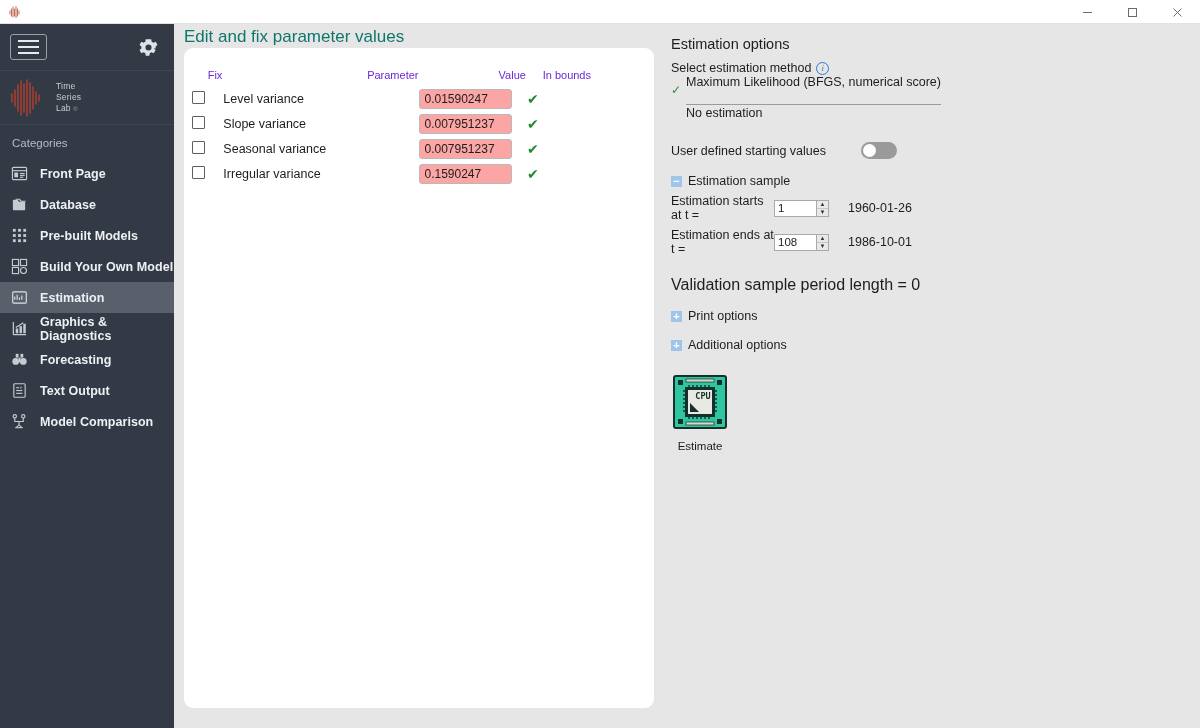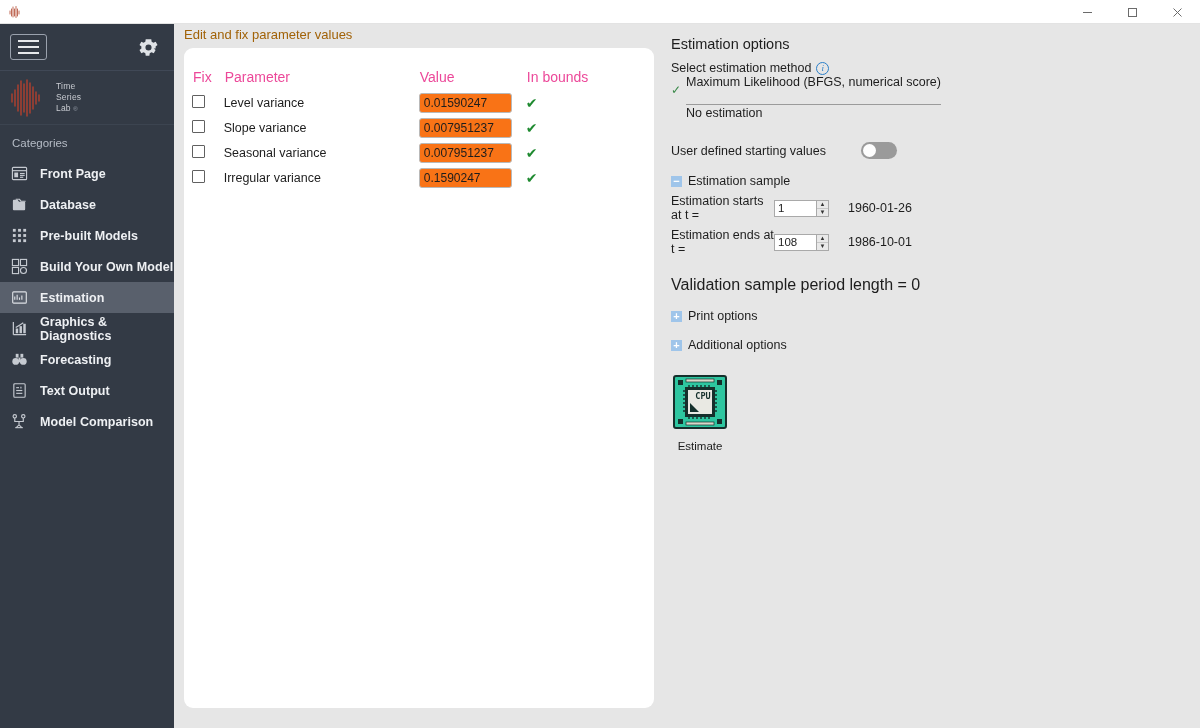--- a/index.html
+++ b/index.html
@@ -110,59 +110,59 @@
   .nav-item.active { background: #59606c; }
 
   
   #main {
     flex: 1;
     background: #e6e6e6;
     position: relative;
   }
   #panel-title {
     position: absolute; left: 10px; top: 3px;
-    font-size: 13px; color: #a16207;
+    font-size: 17px; color: #0f766e;
   }
   #card {
     position: absolute;
     left: 10px; top: 24px;
     width: 470px; height: 660px;
     background: #ffffff;
     border-radius: 9px;
   }
   table.params {
     border-collapse: collapse;
     margin: 20px 0 0 8px;
     width: 400px;
   }
   table.params th {
-    font-size: 14px;
-    color: #ec4899;
+    font-size: 11px;
+    color: #6d28d9;
     font-weight: normal;
-    text-align: left;
+    text-align: right;
     padding-bottom: 8px;
   }
   table.params th.c-fix { width: 34px; }
   table.params th.c-par { width: 222px; }
   table.params th.c-val { width: 110px; }
   table.params th.c-bnd { width: 70px; }
   table.params td { padding: 0 0 5px 0; vertical-align: middle; }
   .chk {
     width: 13px; height: 13px;
     border: 1px solid #606060;
     background: #fff;
     display: inline-block;
     border-radius: 1px;
   }
   .pname { font-size: 12.5px; color: #1d1d1d; }
   .vinput {
     width: 93px; height: 20px;
     border: 1px solid #b9b9b9;
     border-radius: 3px;
-    background: #f97316;
+    background: #fca5a5;
     font-size: 12px;
     color: #1d1d1d;
     padding: 0 4px;
     font-family: "Liberation Sans", sans-serif;
     outline: none;
   }
   .tick { color: #1f8a30; font-size: 14px; line-height: 1; }
 
   
   #options {

